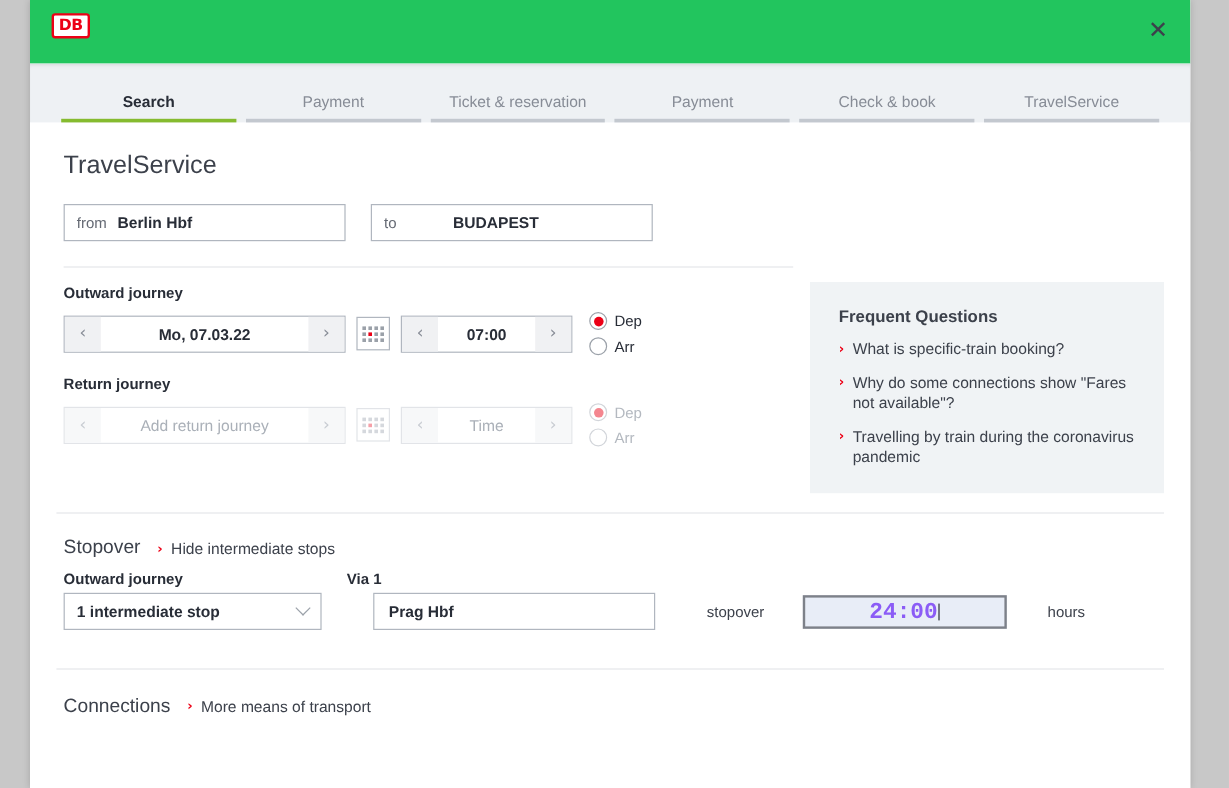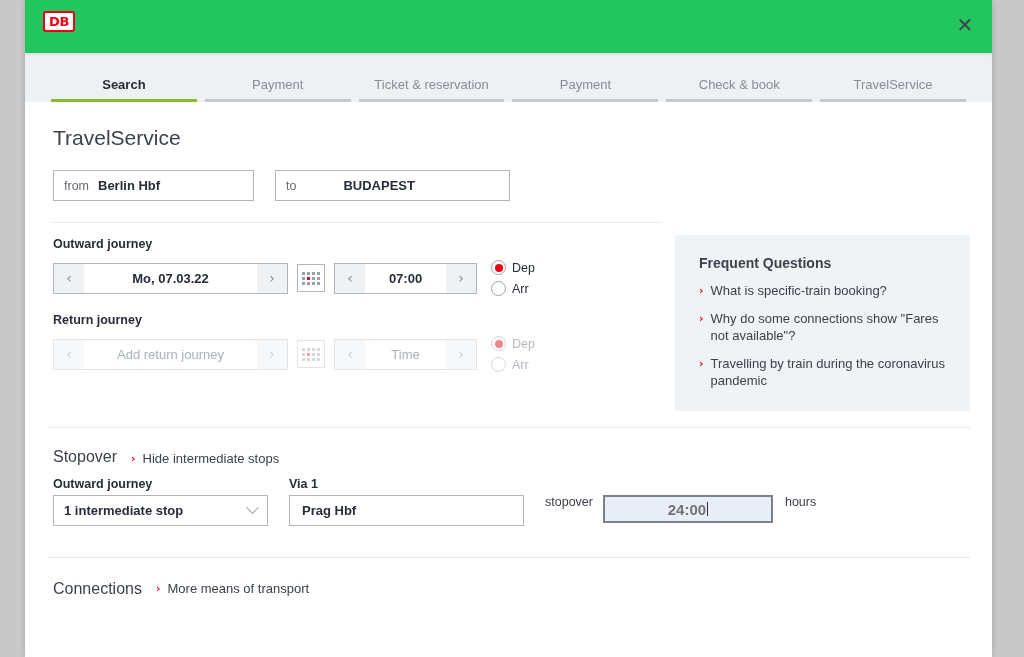--- a/index.html
+++ b/index.html
@@ -107,21 +107,21 @@
     background: #fff;
     display: flex;
     align-items: center;
     padding: 0 10px;
     font-size: 13px;
   }
   .field .lbl { color: #646973; margin-right: 9px; font-size: 12.5px; }
   .field .val { color: #282d37; font-weight: 700; font-size: 13px; }
 
   .od-row { margin: 20px 0 0 6px; display: flex; gap: 21px; }
-  .field.from { width: 201px; }
+  .field.from { width: 235px; }
   .field.to   { width: 235px; gap: 25px; }
   .field.to .lbl { margin-right: 22px; }
 
   .divider {
     height: 1px;
     background: #e5e7ea;
     margin: 21px 6px 0 6px;
     width: 608px;
   }
 
@@ -255,21 +255,21 @@
     display: flex; align-items: center;
     margin-left: 14px;
     cursor: pointer;
   }
   .link .ltxt { font-size: 13px; color: #3c414b; }
 
   .sub-labels { display: flex; margin: 10px 0 4px 6px; }
   .sub-labels .a { width: 236px; font-size: 12.5px; font-weight: 700; color: #282d37; }
   .sub-labels .b { font-size: 12.5px; font-weight: 700; color: #282d37; }
 
-  .stopover-row { display: flex; align-items: flex-start; margin-left: 6px; }
+  .stopover-row { display: flex; align-items: center; margin-left: 6px; gap: 22px; }
   .select {
     width: 215px; height: 31px;
     border: 1px solid #b0b6bf;
     background: #fff;
     display: flex; align-items: center;
     padding: 0 10px;
     justify-content: space-between;
     cursor: pointer;
   }
   .select .sv { font-size: 13px; font-weight: 700; color: #282d37; }
@@ -290,21 +290,21 @@
   }
   .stop-lbl { font-size: 12.5px; color: #3c414b; margin-left: 21px; }
   .dur-field {
     width: 170px; height: 28px;
     border: 2px solid #7d8189;
     background: #e8edf7;
     display: flex; align-items: center; justify-content: center;
     margin-left: 10px;
     position: relative;
   }
-  .dur-field .dv { font-size: 15px; font-weight: 700; color: #737373; }
+  .dur-field .dv { font-size: 19px; font-weight: 700; color: #8b5cf6; font-family: Liberation Mono, monospace; }
   .caret-bar {
     width: 1px; height: 14px;
     background: #282d37;
     margin-left: 1px;
   }
   .hours-lbl { font-size: 12.5px; color: #3c414b; margin-left: 12px; }
 
   
   .conn-head { display: flex; align-items: flex-start; margin: 20px 0 0 6px; }
   .conn-head .h { font-size: 16px; color: #3c414b; }

